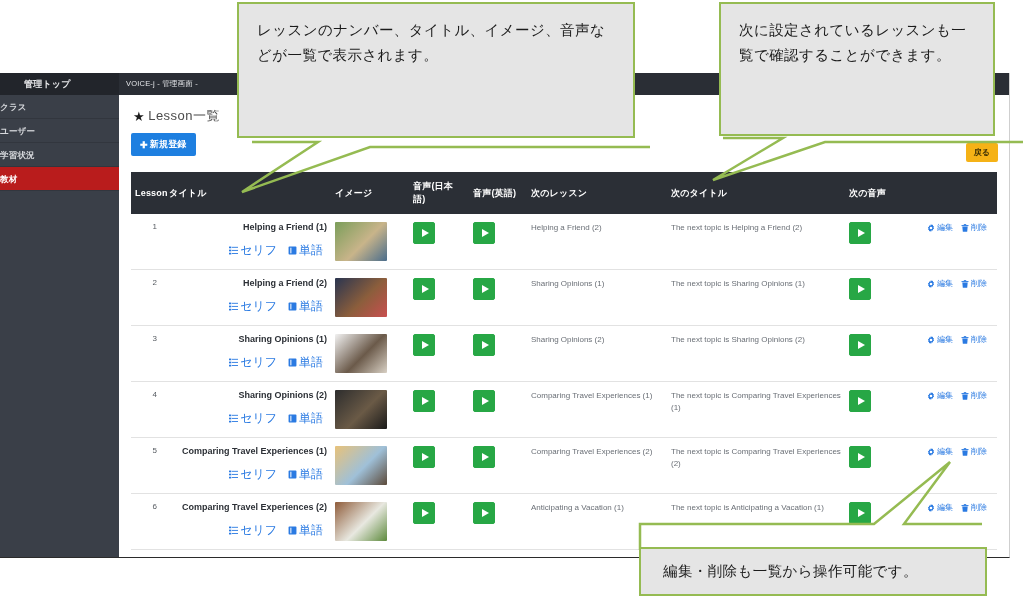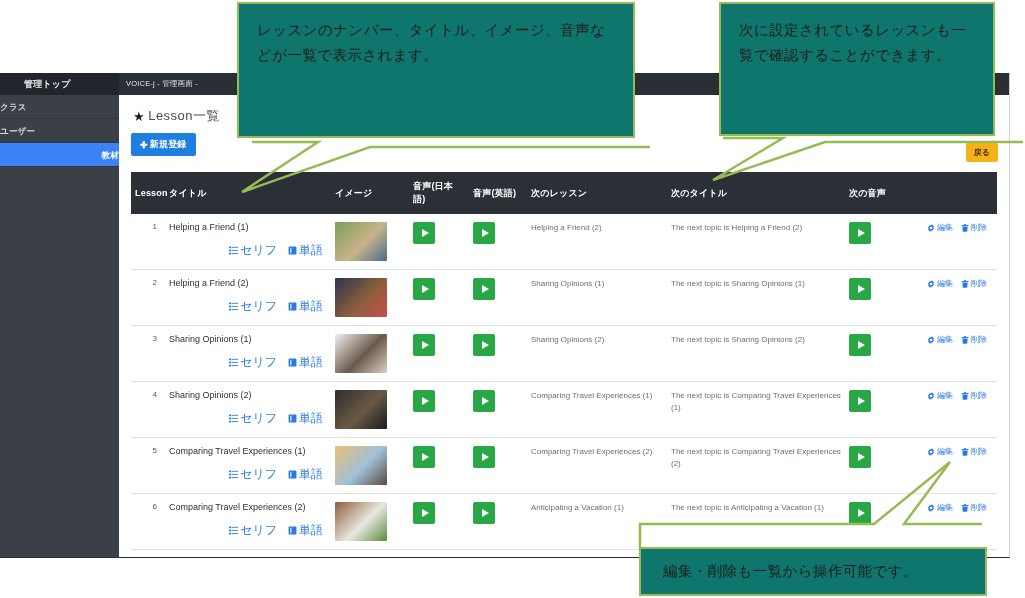--- a/index.html
+++ b/index.html
@@ -39,21 +39,21 @@
   }
   .side-item {
     height: 24px; line-height: 24px;
     color: #d7d9dd;
     font-size: 8.5px;
     font-weight: bold;
     border-bottom: 1px solid #32363e;
     letter-spacing: .2px;
     cursor: pointer;
   }
-  .side-item.active { background: #3b82f6; color: #ffffff; text-align: right; }
+  .side-item.active { background: #b91c1c; color: #ffffff; }
 
   
   .topbar {
     position: absolute; left: 119px; top: 0;
     width: 891px; height: 22px;
     background: #2a2e35;
     color: #e4e6e9;
     font-size: 7.5px;
     line-height: 22px;
     padding-left: 7px;
@@ -119,22 +119,23 @@
   .c-tit  { width: 166px; margin-top: 15px; }
   .c-img  { width: 78px;  }
   .c-ja   { width: 60px;  text-align: left; }
   .c-en   { width: 58px;  text-align: left; }
   .c-next { width: 140px; }
   .c-ntit { width: 178px; }
   .c-naud { width: 78px;  }
   .c-act  { width: 74px;  }
 
   .lesson-title {
-    font-size: 9px; font-weight: normal; color: #2c3036;
+    font-size: 9px; font-weight: bold; color: #2c3036;
     line-height: 1.25;
+    text-align: right;
   }
   .sub-links {
     margin-top: 9px;
     display: flex; justify-content: flex-end; gap: 11px;
     padding-right: 4px;
   }
   .sub-link {
     font-size: 12px; color: #2a7ae2; cursor: pointer;
     display: inline-flex; align-items: center; gap: 2px;
     white-space: nowrap;
@@ -163,21 +164,21 @@
     margin-left: 2px;
   }
   .next-text, .next-title-text { font-size: 8px; color: #6a6f76; line-height: 1.5; }
   .actions { display: flex; gap: 8px; align-items: flex-start; white-space: nowrap; }
   .act-link { font-size: 8px; color: #2a7ae2; cursor: pointer; display: inline-flex; align-items: center; gap: 2px;}
   .ico { display: inline-block; vertical-align: middle; }
 
   
   .callout {
     position: absolute;
-    background: #0f766e;
+    background: #e5e5e5;
     border: 2.5px solid #95bb52;
     z-index: 20;
     color: #1b1b1b;
     font-size: 14.5px;
     line-height: 1.75;
     letter-spacing: .4px;
     padding: 14px 18px;
   }
   .callout.c1 { left: 237px; top: 2px;   width: 398px; height: 136px; }
   .callout.c2 { left: 719px; top: 2px;   width: 276px; height: 134px; }
@@ -189,20 +190,21 @@
 <body>
 
 <div id="root">
 
   <div class="app-window">
 
     <div class="sidebar">
       <div class="side-brand">管理トップ</div>
       <div class="side-item">クラス</div>
       <div class="side-item">ユーザー</div>
+      <div class="side-item">学習状況</div>
       <div class="side-item active">教材</div>
     </div>
 
     <div class="topbar">VOICE-j - 管理画面 -</div>
 
     <div class="content">
 
       <div class="page-title">
         <span class="star">★</span>
         <span>Lesson一覧</span>

